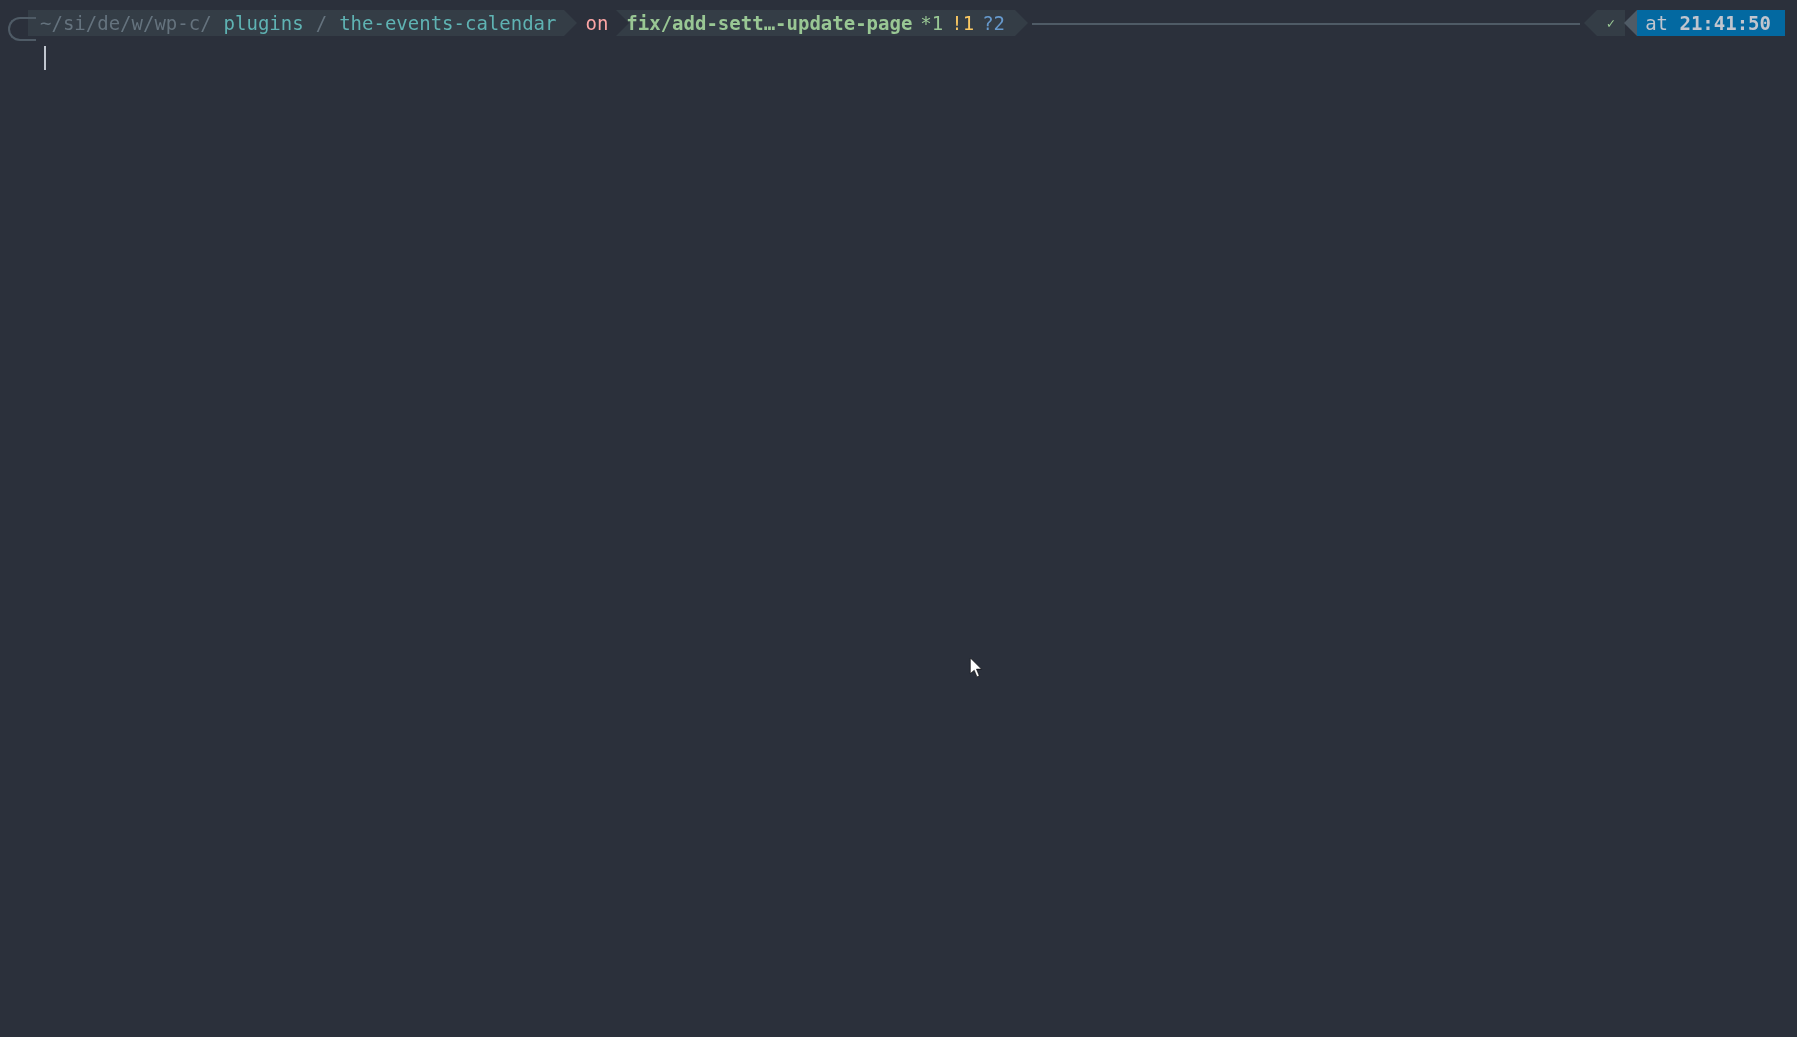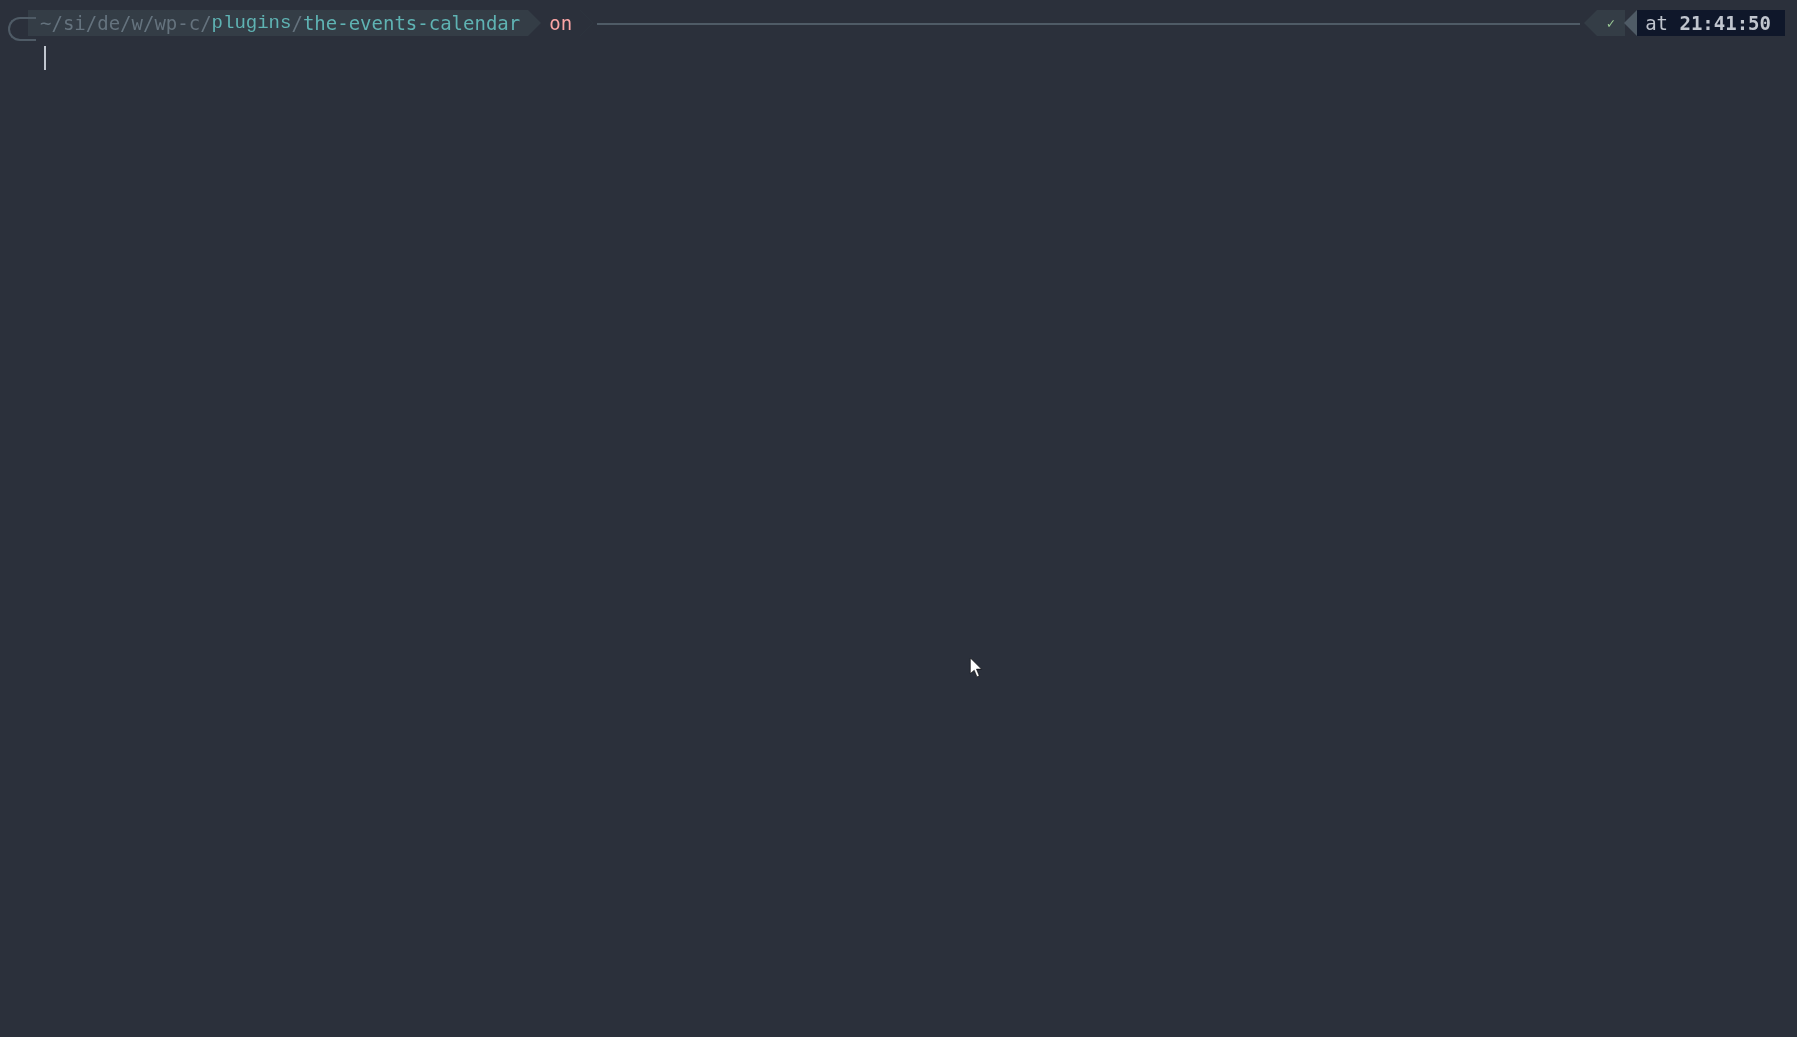--- a/index.html
+++ b/index.html
@@ -41,29 +41,29 @@
     
     .segment {
       display: inline-flex;
       align-items: center;
       height: 26px;
     }
     
     .path-segment {
       background-color: #343d46;
       padding: 0 8px 0 12px;
+      gap: 12px;
     }
     
     .path-dim {
       color: #65737e;
     }
     
     .path-bright {
       color: #5fb3b3;
-      font-family: Liberation Mono, monospace;
     }
     
     .path-bright-bold {
       color: #5fb3b3;
       font-weight: normal;
     }
     
     .separator-right {
       width: 0;
       height: 0;
@@ -135,21 +135,21 @@
     
     .separator-right-reverse {
       width: 0;
       height: 0;
       border-top: 13px solid transparent;
       border-bottom: 13px solid transparent;
       border-right: 13px solid #343d46;
     }
     
     .time-segment {
-      background-color: #0f172a;
+      background-color: #0369a1;
       padding: 0 14px 0 8px;
     }
     
     .at-text {
       color: #c0c5ce;
     }
     
     .time-text {
       color: #c0c5ce;
       font-weight: bold;
@@ -199,20 +199,26 @@
     <span class="path-dim">~/si/de/w/wp-c/</span>
       <span class="path-bright">plugins</span>
       <span class="path-dim">/</span>
       <span class="path-bright-bold">the-events-calendar</span>
   </div>
   <div class="separator-right"></div>
 
   <span class="on-text">on</span>
 
   <div class="separator-left-into"></div>
+  <div class="segment branch-segment">
+    <span class="branch-name">fix/add-sett…-update-page</span>
+    <span class="git-star">*1</span>
+    <span class="git-exclaim">!1</span>
+    <span class="git-question">?2</span>
+  </div>
   <div class="separator-right"></div>
 
   <div class="filler-line"></div>
 
   <div class="separator-right-reverse"></div>
   <div class="segment status-segment">
     <span class="checkmark">✓</span>
   </div>
 
   <div class="between-sep"></div>

